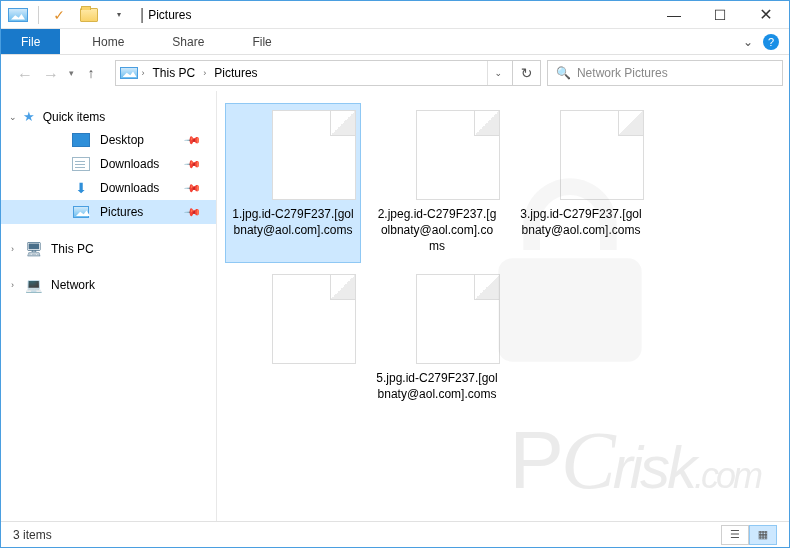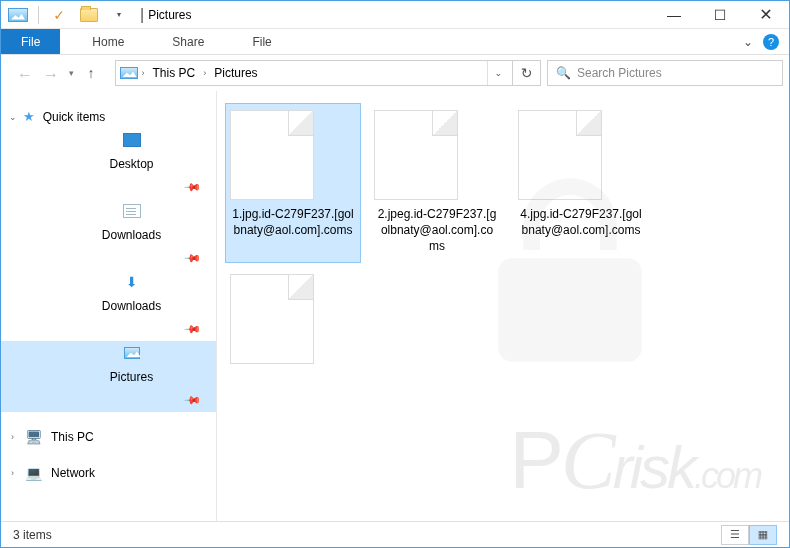--- a/index.html
+++ b/index.html
@@ -47,34 +47,34 @@
 .searchbox { width: 236px; height: 26px; border: 1px solid #cfcfcf; display: flex; align-items: center; padding: 0 8px; font-size: 12px; color: #888; }
 .search-icon { margin-right: 6px; color: #888; }
 
 
 .body { flex: 1; display: flex; overflow: hidden; }
 .sidebar { width: 216px; border-right: 1px solid #e8e8e8; padding: 14px 0 0 0; overflow-y: auto; font-size: 12px; }
 .side-group { margin-bottom: 14px; }
 .side-head { display: flex; align-items: center; padding: 4px 10px 4px 22px; gap: 8px; }
 .side-head .exp { position: absolute; margin-left: -14px; color: #666; font-size: 9px; }
 .star { color: #4aa0e6; font-size: 13px; }
-.side-item { display: flex; align-items: center; padding: 5px 10px 5px 56px; gap: 10px; position: relative; flex-direction: column; }
+.side-item { display: flex; align-items: center; padding: 5px 10px 5px 71px; gap: 10px; position: relative; }
 .side-item.selected { background: #cde8ff; }
 .side-item .pin { margin-left: auto; color: #888; font-size: 11px; transform: rotate(45deg); margin-right: 6px; }
 .ico { width: 18px; height: 14px; display: inline-flex; align-items: center; justify-content: center; }
 .ico-desktop { background: #2f8fd9; border: 1px solid #2a7bc0; }
 .ico-doc { background: #fff; border: 1px solid #9fb9c9; position: relative; }
 .ico-doc:after { content:""; position:absolute; top:3px; left:2px; width:10px; height:1px; background:#9fb9c9; box-shadow:0 3px 0 #9fb9c9, 0 6px 0 #9fb9c9; }
 .ico-dl { color:#2f8fd9; font-size:14px; line-height:1; }
 .ico-pc { color:#4a6f8a; font-size:14px; }
 .ico-net { color:#4a6f8a; font-size:14px; }
 
 .content { flex: 1; padding: 12px 8px; overflow: auto; }
 .grid { display: flex; flex-wrap: wrap; gap: 4px 8px; align-content: flex-start; }
-.file-tile { width: 136px; height: 160px; display: flex; flex-direction: column; align-items: flex-start; padding: 6px 4px; border: 1px solid transparent; }
+.file-tile { width: 136px; height: 160px; display: flex; flex-direction: column; align-items: flex-end; padding: 6px 4px; border: 1px solid transparent; }
 .file-tile.selected { background: #cde8ff; border: 1px solid #8fc8f4; }
 .file-thumb { width: 84px; height: 90px; background: #fff; border: 1px solid #dcdcdc; position: relative; margin-bottom: 6px; }
 .file-thumb:before { content:""; position:absolute; top:0; right:0; width:24px; height:24px; background: linear-gradient(135deg, #fff 0 50%, #ececec 50% 100%); border-left:1px solid #dcdcdc; border-bottom:1px solid #dcdcdc; }
 .file-label { font-size: 12px; text-align: center; line-height: 1.35; color: #000; word-break: break-all; padding: 0 2px; }
 
 
 .status { height: 26px; border-top: 1px solid #e1e1e1; display: flex; align-items: center; font-size: 12px; padding: 0 12px; background: #fff; }
 .status .count { color: #333; }
 .status .view-btns { margin-left: auto; display: flex; gap: 0; }
 .view-btn { width: 28px; height: 20px; border: 1px solid #cfcfcf; display: flex; align-items: center; justify-content: center; font-size: 11px; color: #555; }
@@ -139,21 +139,21 @@
       <div class="pic-icon"></div>
       <span class="crumb-sep">›</span>
       <span class="crumb">This PC</span>
       <span class="crumb-sep">›</span>
       <span class="crumb">Pictures</span>
       <span class="addr-dd">⌄</span>
     </div>
     <div class="refresh">↻</div>
     <div class="searchbox">
       <span class="search-icon">🔍</span>
-      <span>Search Pictures</span>
+      <span>Network Pictures</span>
     </div>
   </div>
 
   <div class="body">
     <div class="sidebar">
       <div class="side-group">
         <div class="side-head">
           <span class="exp">⌄</span>
           <span class="star">★</span>
           <span>Quick items</span>
@@ -202,24 +202,28 @@
           <div class="file-tile selected">
             <div class="file-thumb"></div>
             <div class="file-label">1.jpg.id-C279F237.[golbnaty@aol.com].coms</div>
           </div>
           <div class="file-tile">
             <div class="file-thumb"></div>
             <div class="file-label">2.jpeg.id-C279F237.[golbnaty@aol.com].coms</div>
           </div>
           <div class="file-tile">
             <div class="file-thumb"></div>
-            <div class="file-label">4.jpg.id-C279F237.[golbnaty@aol.com].coms</div>
-          </div>
-          <div class="file-tile">
-            <div class="file-thumb"></div>
+            <div class="file-label">3.jpg.id-C279F237.[golbnaty@aol.com].coms</div>
+          </div>
+          <div class="file-tile">
+            <div class="file-thumb"></div>
+          </div>
+          <div class="file-tile">
+            <div class="file-thumb"></div>
+            <div class="file-label">5.jpg.id-C279F237.[golbnaty@aol.com].coms</div>
           </div>
         </div>
     </div>
   </div>
 
   <div class="status">
     <span class="count">3 items</span>
     <div class="view-btns">
       <div class="view-btn">☰</div>
       <div class="view-btn active">▦</div>

